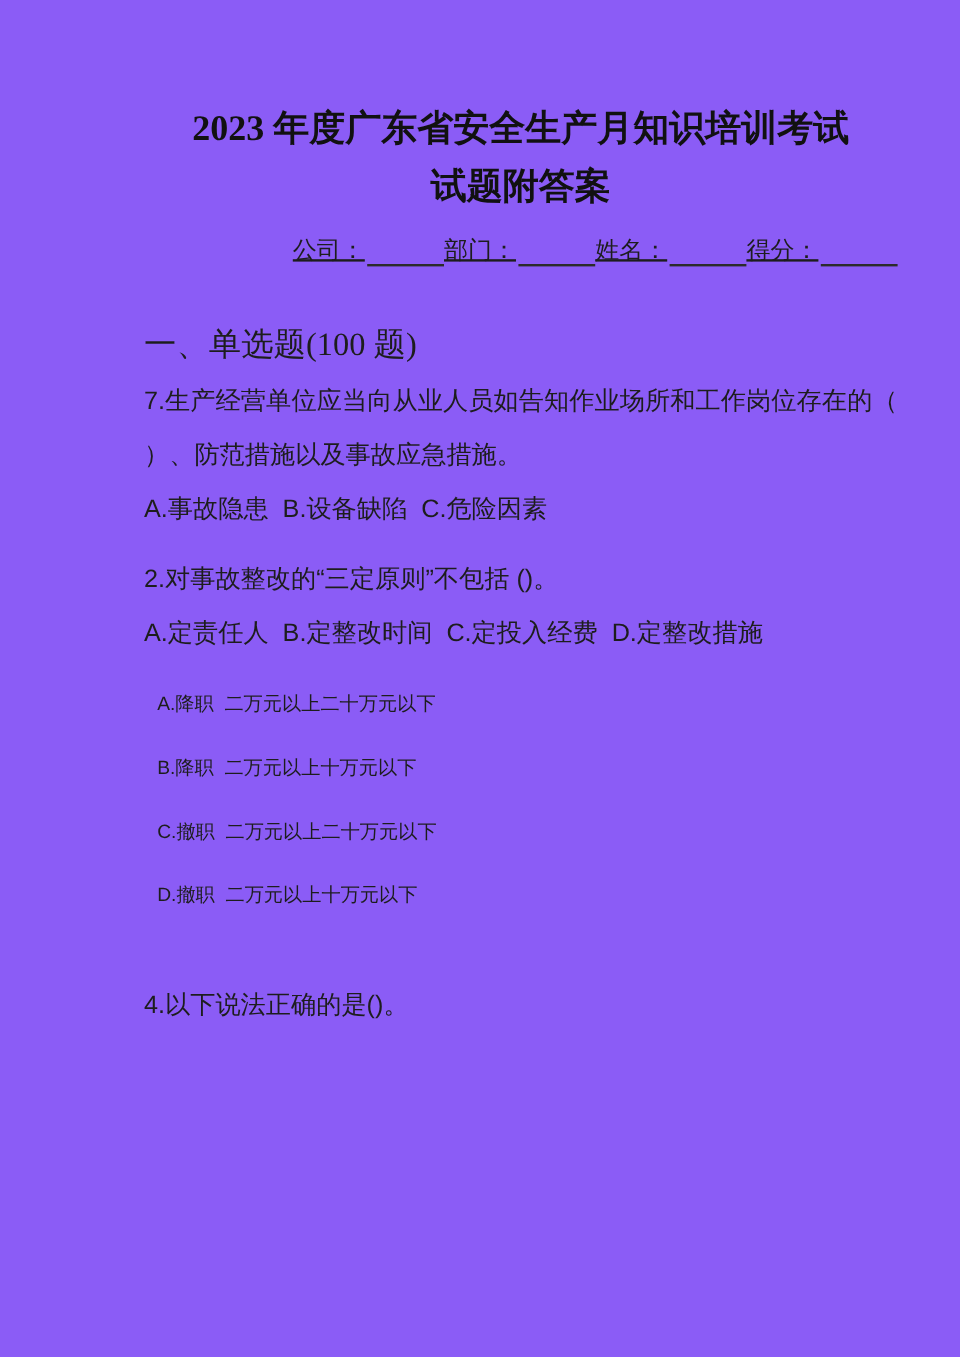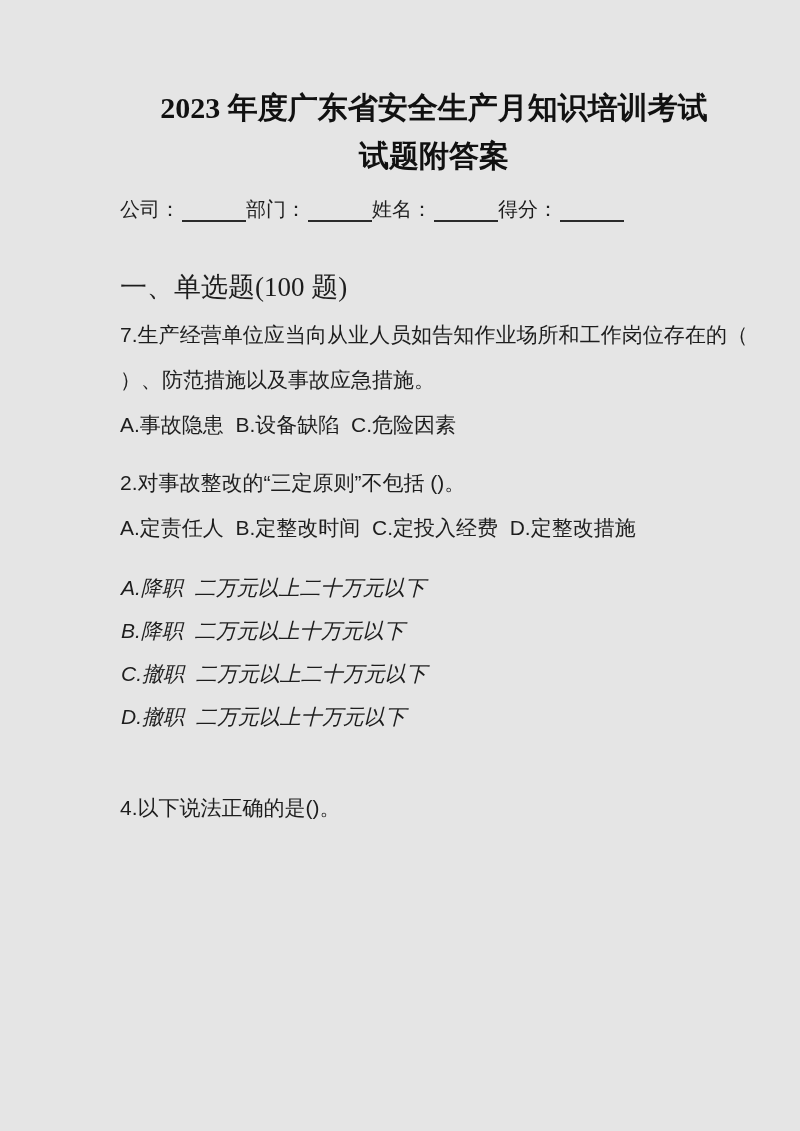--- a/index.html
+++ b/index.html
@@ -12,43 +12,44 @@
     height: 1131px;
     overflow: hidden;
     color: #1d1d1d;
     font-family: "Liberation Sans", "DejaVu Sans", sans-serif;
   }
   .page {
     box-sizing: border-box;
     width: 800px;
     height: 1131px;
     padding: 84px 52px 0 120px;
-    background: #e5e5e5;
+    background: #8b5cf6;
   }
   .title {
     margin: 0;
     text-align: center;
     font-family: "Liberation Serif", "DejaVu Serif", serif;
     font-weight: 700;
     font-size: 30px;
     line-height: 48px;
     color: #111111;
   }
   .title-line {
     display: block;
     white-space: nowrap;
   }
   .info-line {
     display: flex;
-    justify-content: flex-start;
+    justify-content: flex-end;
     align-items: flex-end;
     margin-top: 16px;
     font-size: 20px;
     line-height: 26px;
     white-space: nowrap;
+    text-decoration: underline;
   }
   .info-item { display: inline-flex; align-items: flex-end; }
   .blank {
     display: inline-block;
     width: 64px;
     height: 20px;
     border-bottom: 2px solid #2b2b2b;
     margin-left: 2px;
   }
   .section-heading {
@@ -67,25 +68,24 @@
   .q-text-tight {
     line-height: 41px;
   }
   .q-options {
     margin: 0;
     font-size: 21px;
     line-height: 45px;
     white-space: pre-wrap;
   }
   .q-option-line {
-    margin: 1px;
-    font-size: 21px;
+    margin: 11px;
+    font-size: 16px;
     line-height: 42px;
     white-space: pre-wrap;
-    font-style: italic;
   }
   .q1 { margin-top: 12px; }
   .q2 { margin-top: 13px; }
   .q3 { margin-top: 17px; }
   .q4 { margin-top: 47px; }
 </style>
 </head>
 <body>
 
 <div class="page">

